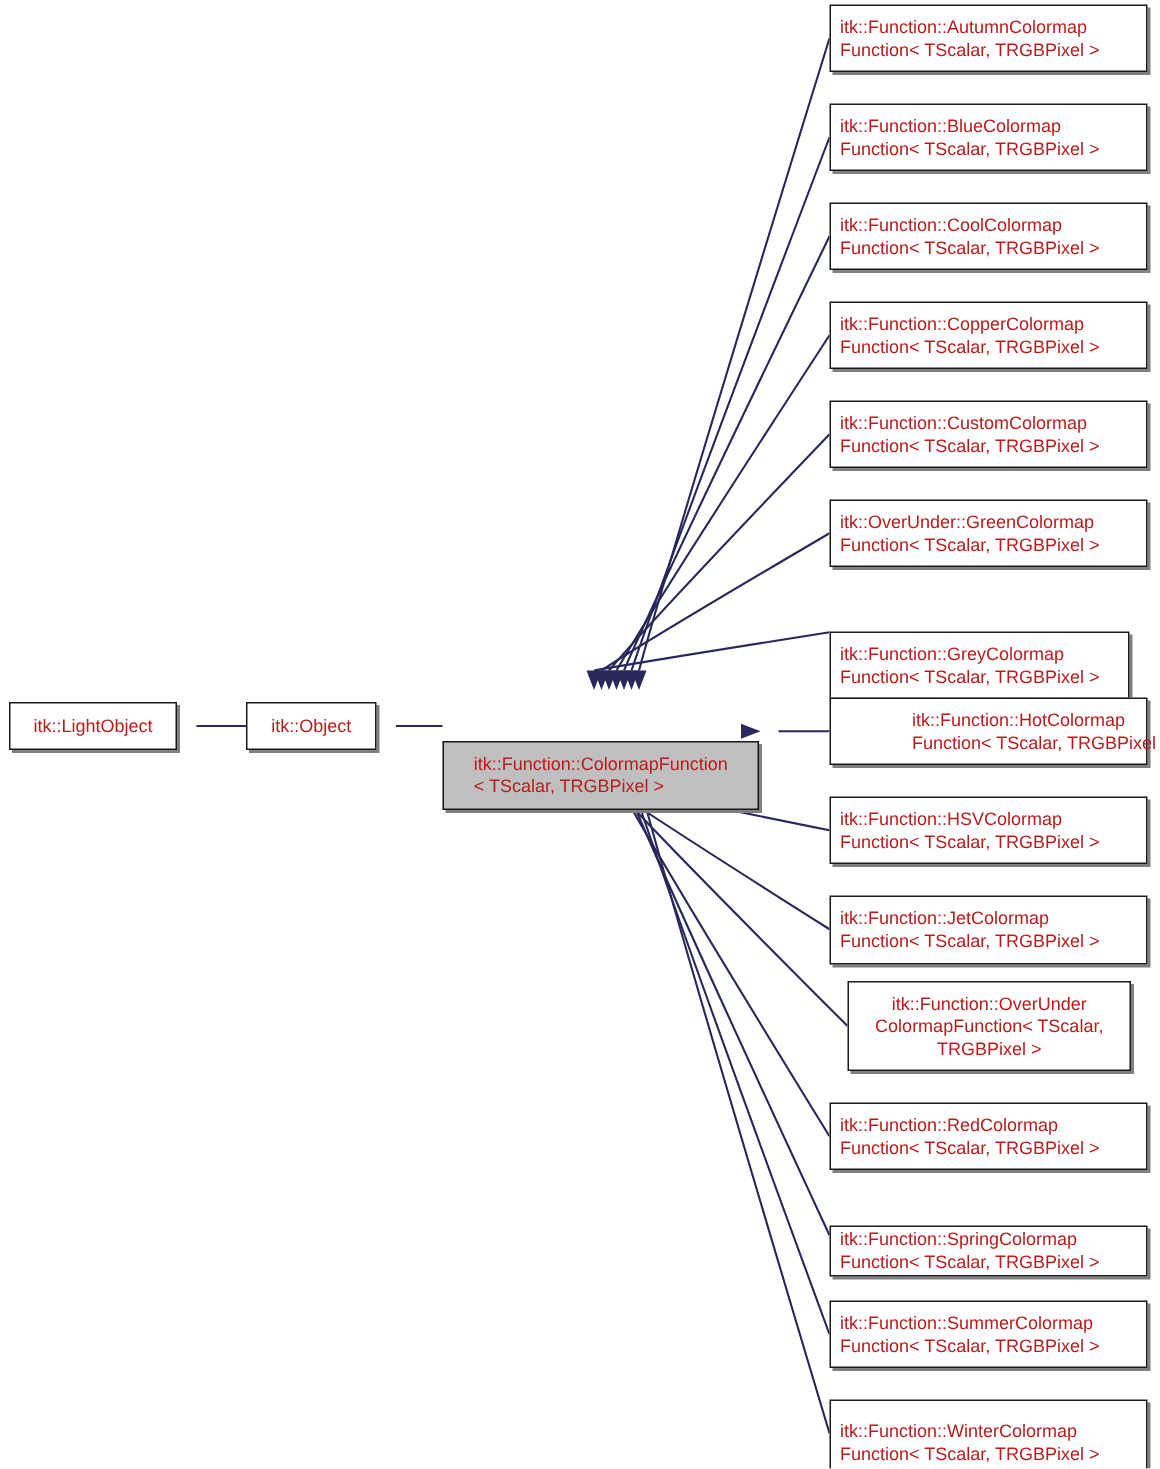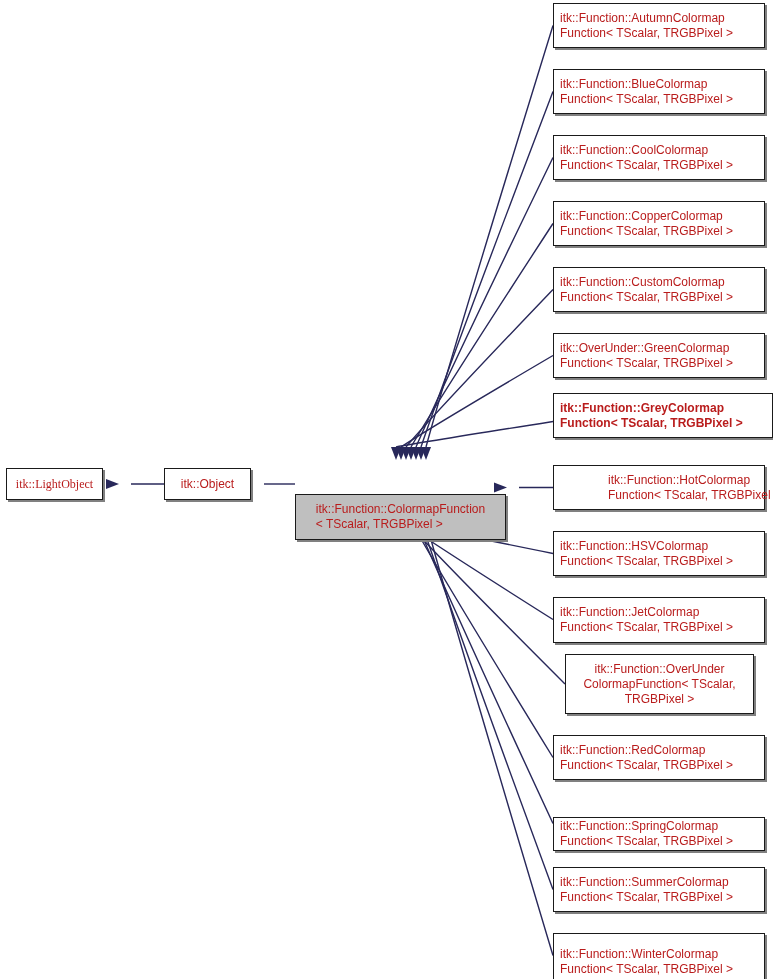--- a/index.html
+++ b/index.html
@@ -92,30 +92,30 @@
       <polygon points="406,508 401,521 411,521" fill="#28285a"></polygon>
       <path d="M 553 757.5 Q 436.56 568.3 411 521" stroke="#28285a" stroke-width="1.4" fill="none"></path>
       <polygon points="411,508 406,521 416,521" fill="#28285a"></polygon>
       <path d="M 553 823.5 Q 440.66 581.5 416 521" stroke="#28285a" stroke-width="1.4" fill="none"></path>
       <polygon points="416,508 411,521 421,521" fill="#28285a"></polygon>
       <path d="M 553 889.5 Q 444.76 594.7 421 521" stroke="#28285a" stroke-width="1.4" fill="none"></path>
       <polygon points="421,508 416,521 426,521" fill="#28285a"></polygon>
       <path d="M 553 955.5 Q 448.86 607.9 426 521" stroke="#28285a" stroke-width="1.4" fill="none"></path>
       <polygon points="426,508 421,521 431,521" fill="#28285a"></polygon>
     </svg>
-<div class="node base" style="left: 6px; top: 468px; width: 97px; height: 32px; font-family: Liberation Serif, serif;"><div class="node-pad"><span class="line">itk::LightObject</span></div></div>
+<div class="node base" style="left: 6px; top: 468px; width: 112px; height: 32px;"><div class="node-pad"><span class="line">itk::LightObject</span></div></div>
     <div class="node base" style="left: 164px; top: 468px; width: 87px; height: 32px;"><div class="node-pad"><span class="line">itk::Object</span></div></div>
     <div class="node root" style="left: 295px; top: 461px; width: 211px; height: 46px; margin-top: 33px;"><div class="node-pad"><span class="line">itk::Function::ColormapFunction</span><span class="line">&lt; TScalar, TRGBPixel &gt;</span></div></div>
     <div class="node derived" style="left: 553px; top: 3px; width: 212px; height: 45px;"><div class="node-pad"><span class="line">itk::Function::AutumnColormap</span><span class="line">Function&lt; TScalar, TRGBPixel &gt;</span></div></div>
     <div class="node derived" style="left: 553px; top: 69px; width: 212px; height: 45px;"><div class="node-pad"><span class="line">itk::Function::BlueColormap</span><span class="line">Function&lt; TScalar, TRGBPixel &gt;</span></div></div>
     <div class="node derived" style="left: 553px; top: 135px; width: 212px; height: 45px;"><div class="node-pad"><span class="line">itk::Function::CoolColormap</span><span class="line">Function&lt; TScalar, TRGBPixel &gt;</span></div></div>
     <div class="node derived" style="left: 553px; top: 201px; width: 212px; height: 45px;"><div class="node-pad"><span class="line">itk::Function::CopperColormap</span><span class="line">Function&lt; TScalar, TRGBPixel &gt;</span></div></div>
     <div class="node derived" style="left: 553px; top: 267px; width: 212px; height: 45px;"><div class="node-pad"><span class="line">itk::Function::CustomColormap</span><span class="line">Function&lt; TScalar, TRGBPixel &gt;</span></div></div>
     <div class="node derived" style="left: 553px; top: 333px; width: 212px; height: 45px;"><div class="node-pad"><span class="line">itk::OverUnder::GreenColormap</span><span class="line">Function&lt; TScalar, TRGBPixel &gt;</span></div></div>
-    <div class="node derived" style="left: 553px; top: 393px; width: 220px; height: 45px; font-weight: bold;"><div class="node-pad"><span class="line">itk::Function::GreyColormap</span><span class="line">Function&lt; TScalar, TRGBPixel &gt;</span></div></div>
+    <div class="node derived" style="left: 553px; top: 421px; width: 200px; height: 45px;"><div class="node-pad"><span class="line">itk::Function::GreyColormap</span><span class="line">Function&lt; TScalar, TRGBPixel &gt;</span></div></div>
     <div class="node derived" style="left: 553px; top: 465px; width: 212px; height: 45px; padding-left: 48px;"><div class="node-pad"><span class="line">itk::Function::HotColormap</span><span class="line">Function&lt; TScalar, TRGBPixel &gt;</span></div></div>
     <div class="node derived" style="left: 553px; top: 531px; width: 212px; height: 45px; justify-content: center;"><div class="node-pad"><span class="line">itk::Function::HSVColormap</span><span class="line">Function&lt; TScalar, TRGBPixel &gt;</span></div></div>
     <div class="node derived" style="left: 553px; top: 597px; width: 212px; height: 46px; justify-content: center;"><div class="node-pad"><span class="line">itk::Function::JetColormap</span><span class="line">Function&lt; TScalar, TRGBPixel &gt;</span></div></div>
     <div class="node derived center-text" style="left: 565px; top: 654px; width: 189px; height: 60px;"><div class="node-pad" style="text-align: center;"><span class="line">itk::Function::OverUnder</span><span class="line">ColormapFunction&lt; TScalar,</span><span class="line">TRGBPixel &gt;</span></div></div>
     <div class="node derived" style="left: 553px; top: 735px; width: 212px; height: 45px;"><div class="node-pad"><span class="line">itk::Function::RedColormap</span><span class="line">Function&lt; TScalar, TRGBPixel &gt;</span></div></div>
     <div class="node derived" style="left: 553px; top: 817px; width: 212px; height: 34px;"><div class="node-pad"><span class="line">itk::Function::SpringColormap</span><span class="line">Function&lt; TScalar, TRGBPixel &gt;</span></div></div>
     <div class="node derived" style="left: 553px; top: 867px; width: 212px; height: 45px;"><div class="node-pad"><span class="line">itk::Function::SummerColormap</span><span class="line">Function&lt; TScalar, TRGBPixel &gt;</span></div></div>
     <div class="node derived" style="left: 553px; top: 933px; width: 212px; height: 58px;"><div class="node-pad"><span class="line">itk::Function::WinterColormap</span><span class="line">Function&lt; TScalar, TRGBPixel &gt;</span></div></div>
   </div>
 

